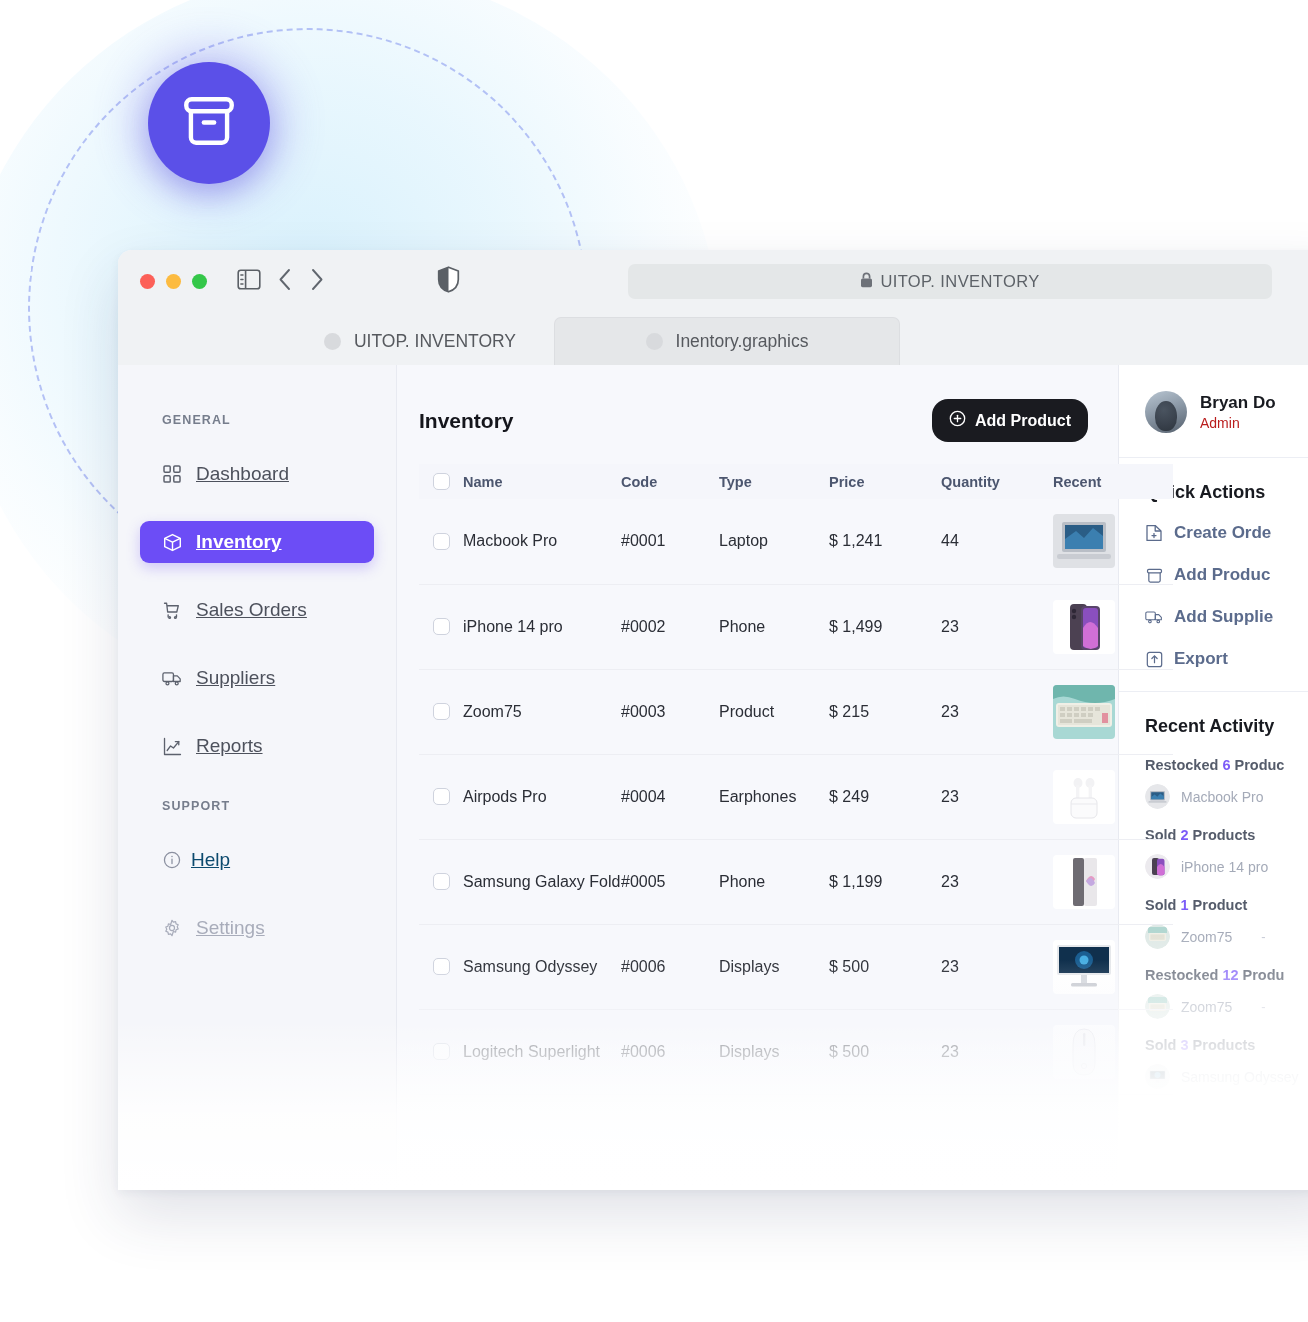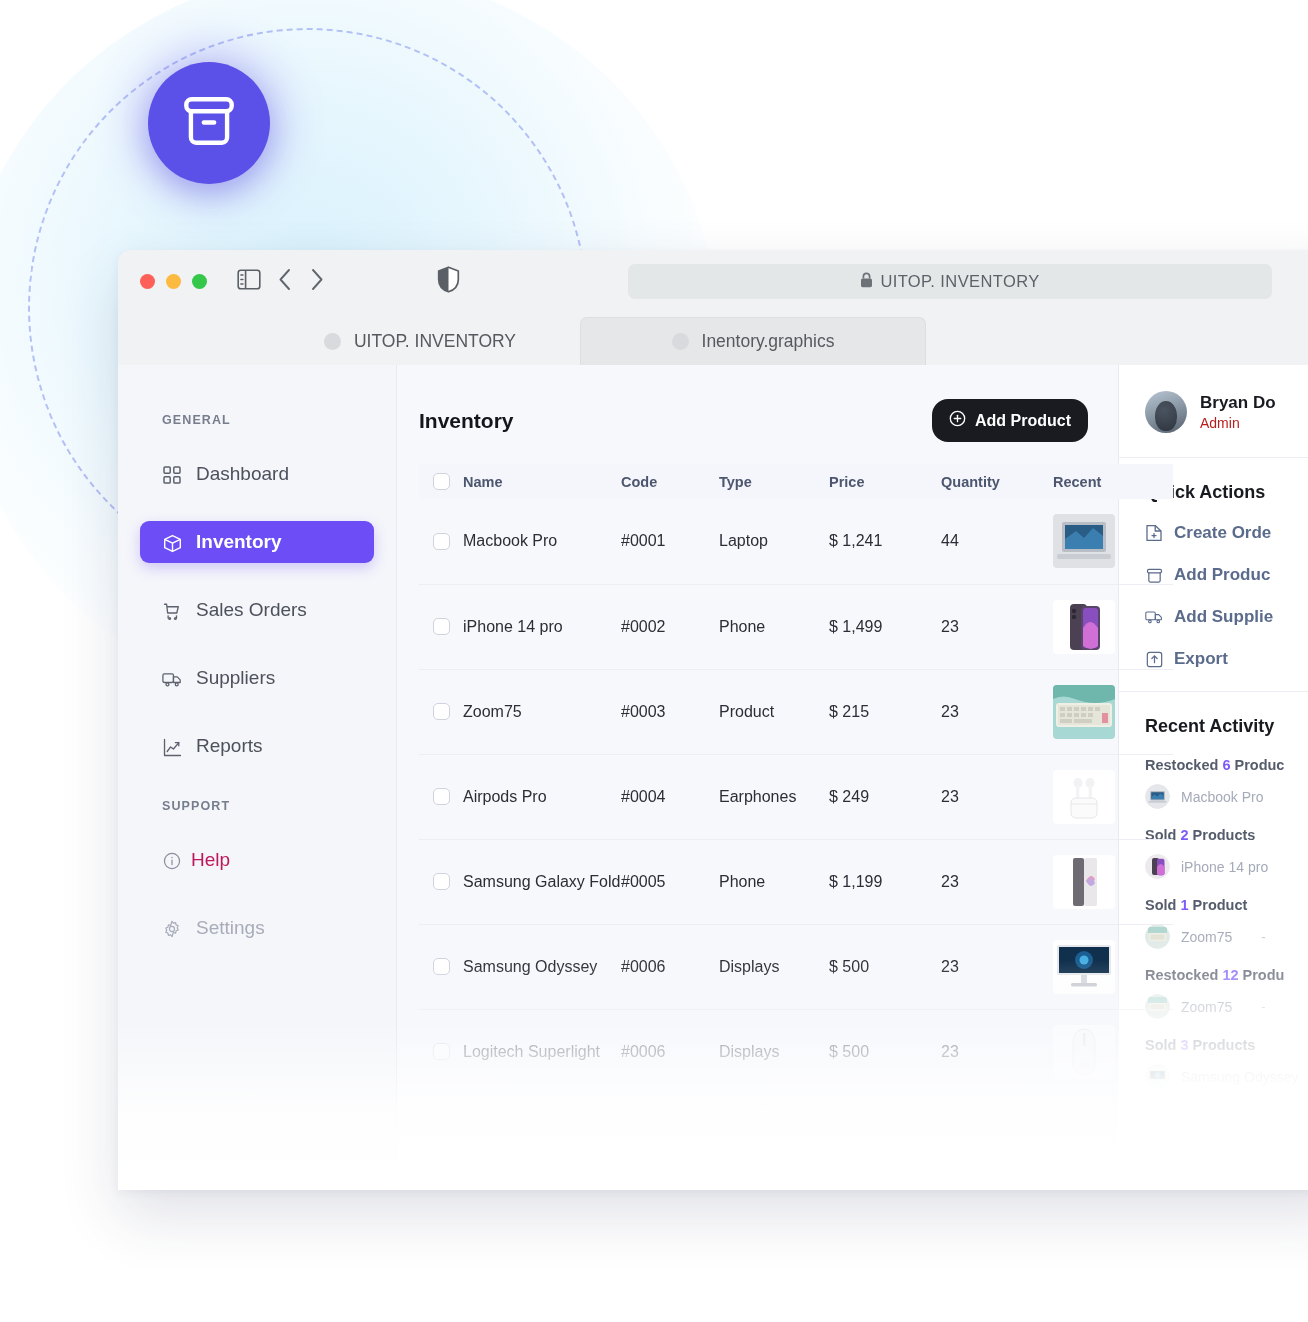--- a/index.html
+++ b/index.html
@@ -79,49 +79,49 @@
   .tabstrip { height: 52px; background: #f0f2f4; position: relative; }
   .tab {
     position: absolute; top: 4px; height: 48px;
     display: flex; align-items: center; justify-content: center; gap: 13px;
     border-radius: 7px 7px 0 0;
     font-size: 17.5px; color: #56595e;
   }
   .tab .favicon { width: 17px; height: 17px; border-radius: 50%; background: #d8dadd; display:block; }
   .tab-a { left: 142px; width: 320px; }
   .tab-b {
-    left: 462px; width: 346px; background: #e5e7e9;
+    left: 436px; width: 346px; background: #e5e7e9;
     border: 1px solid #dcdee1; border-bottom: none;
   }
 
   .app { display: flex; height: 825px; background: #f7f8fc; }
 
   
   .sidebar {
     width: 279px; flex: 0 0 279px;
     background: #f5f6fa;
     border-right: 1px solid #e8eaf1;
     padding: 48px 0 0 0;
   }
   .sect-label {
     font-size: 12.5px; font-weight: 700; letter-spacing: 1.1px;
     color: #767d8c; padding-left: 44px; margin-bottom: 26px;
   }
   .nav-item {
-    display: flex; align-items: flex-end; gap: 14px;
+    display: flex; align-items: center; gap: 14px;
     margin: 0 22px 26px 22px; padding: 10px 0 10px 22px;
     border-radius: 9px;
-    font-size: 19px; color: #4d515c; font-weight: 400;
+    font-size: 19px; color: #4d515c; font-weight: 400; text-decoration: underline;
   }
   .nav-item .ico { width: 20px; height: 20px; display:flex; align-items:center; justify-content:center; flex:0 0 20px; }
   .nav-item.active {
     background: #6c4df6; color: #ffffff; font-weight: 700;
     box-shadow: 0 5px 14px rgba(108,77,246,0.28);
   }
-  .nav-item.muted { color: #be185d; gap: 9px; }
+  .nav-item.muted { color: #0c4a6e; gap: 9px; }
   .nav-item.muted2 { color: #a8acba; }
   .support-label { margin-top: 32px; }
 
   
   .main { flex: 1 1 auto; min-width: 0; padding: 34px 30px 0 22px; position: relative; }
   .main-head { display: flex; align-items: center; justify-content: space-between; }
   .page-title { font-size: 21px; font-weight: 700; color: #15161c; }
   .add-btn {
     display: flex; align-items: center; gap: 9px;
     background: #1a1b20; color: #fff; border: none;

